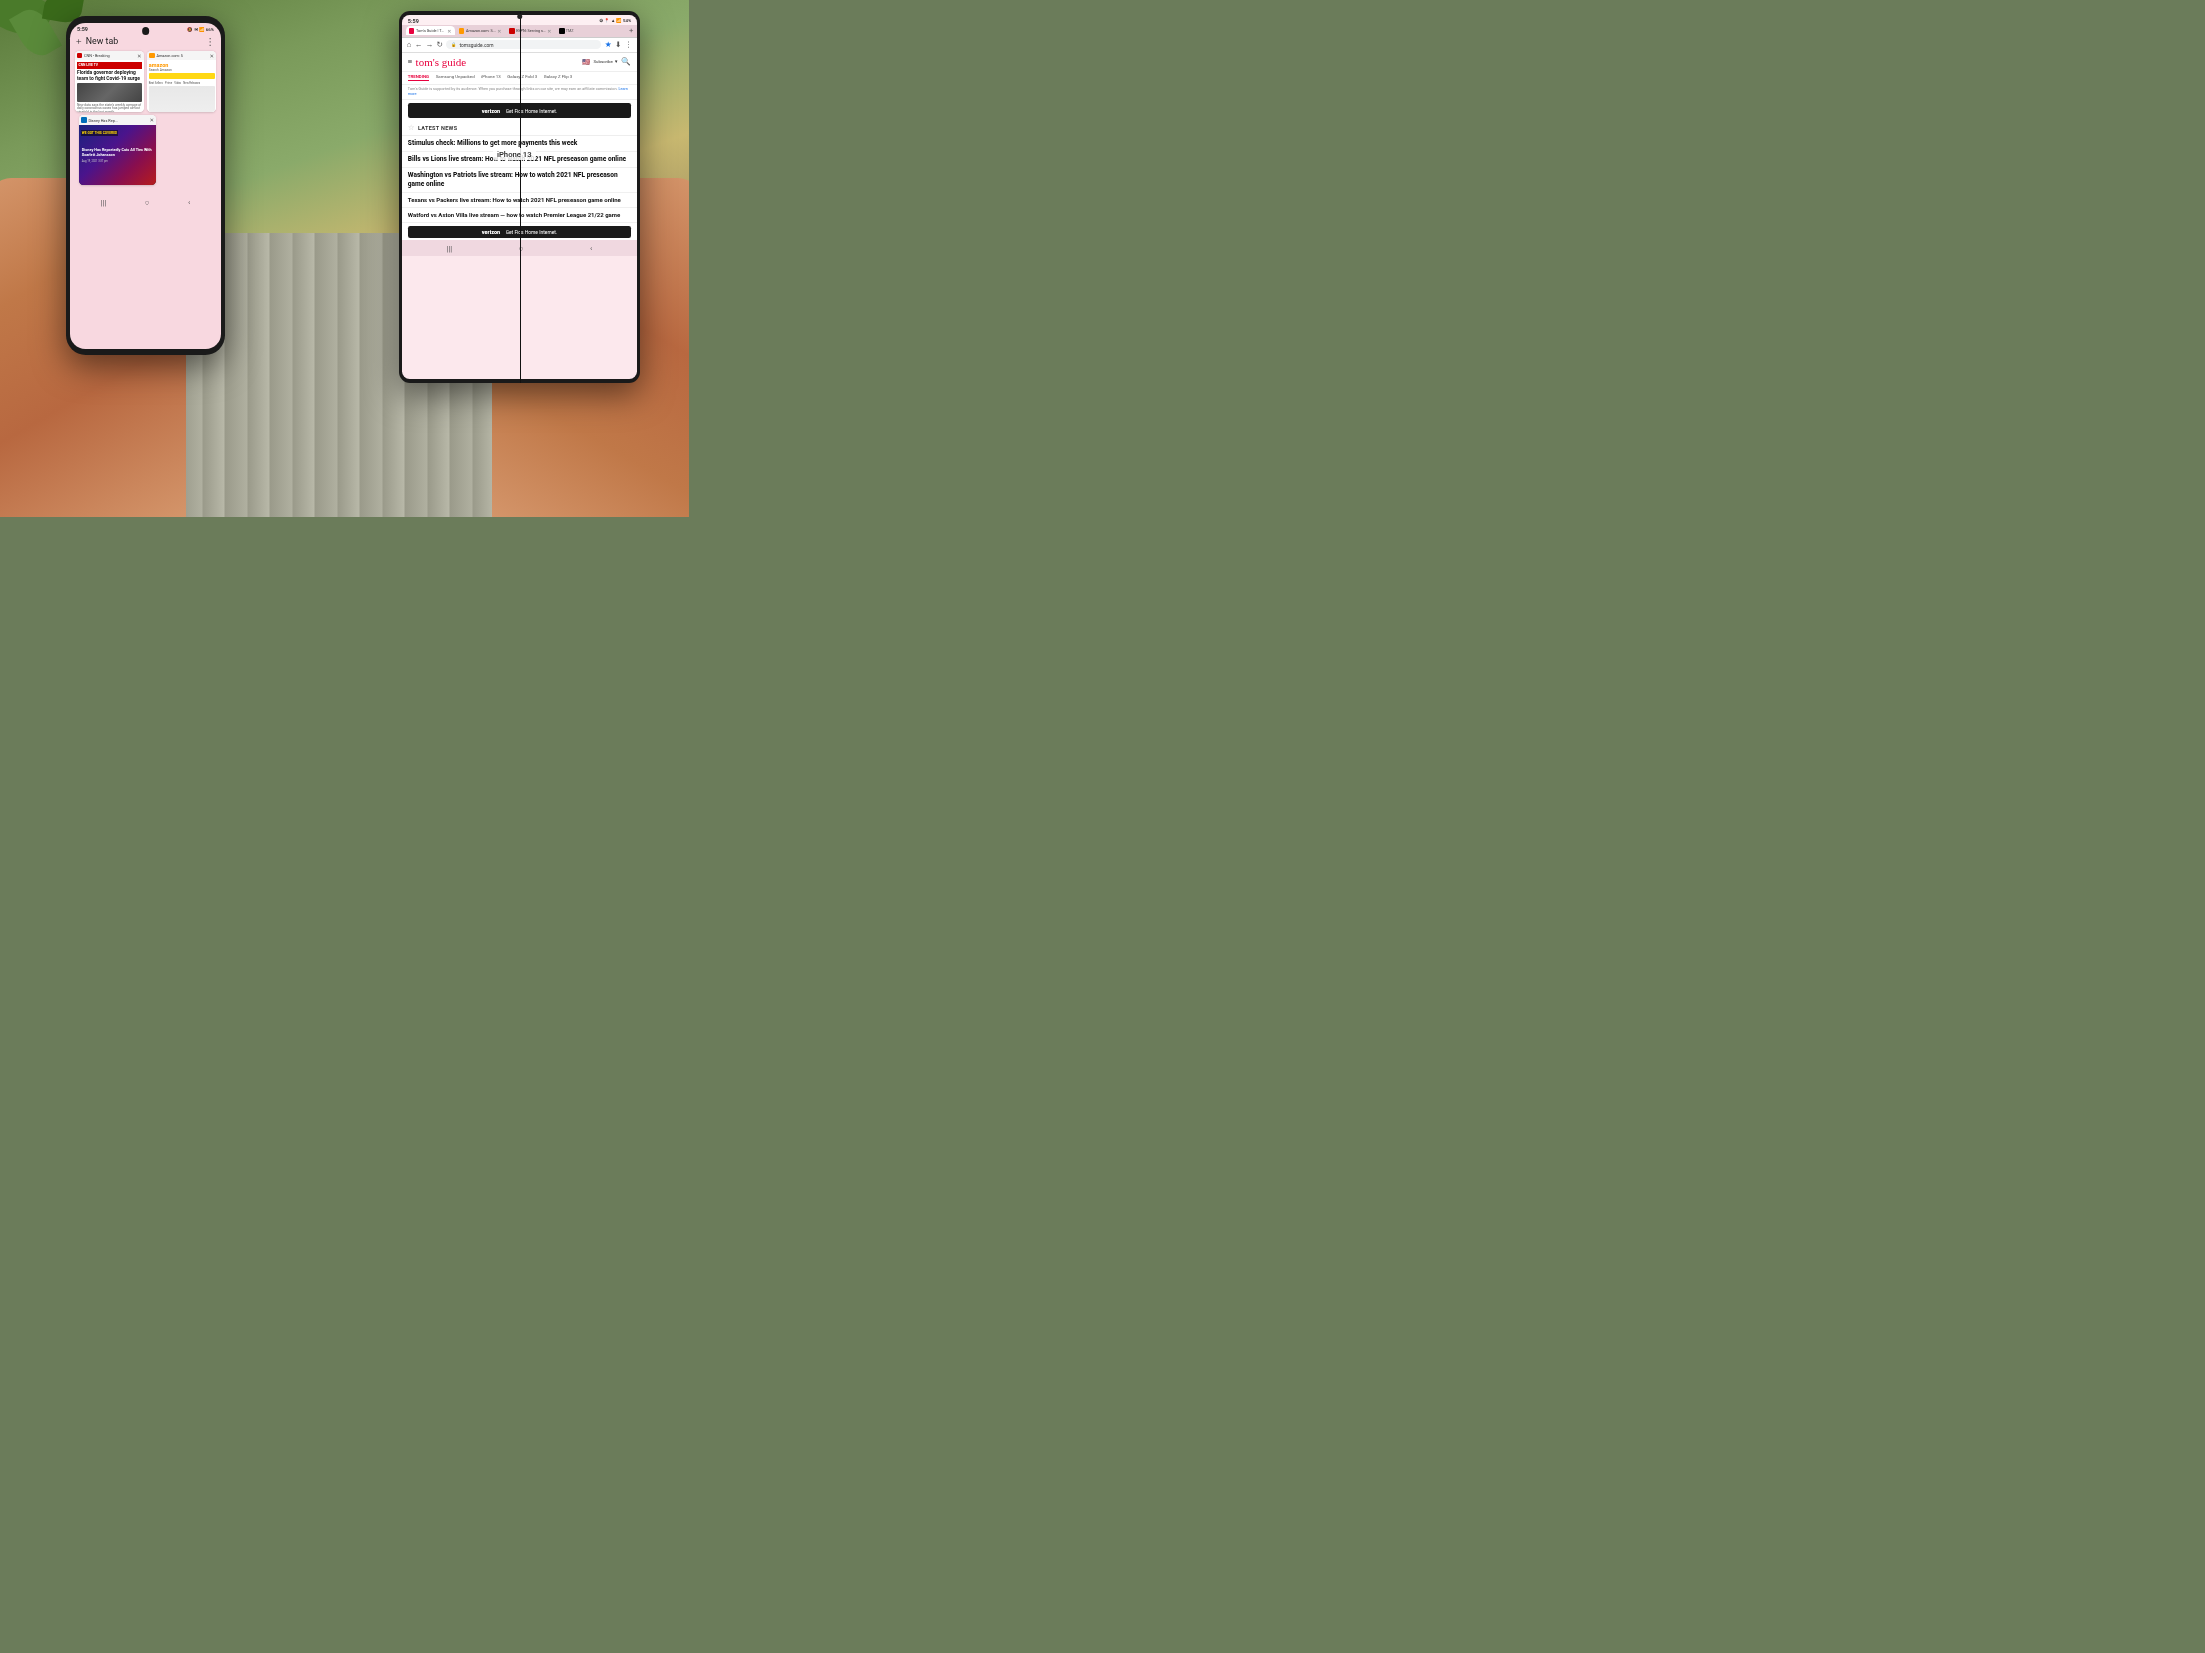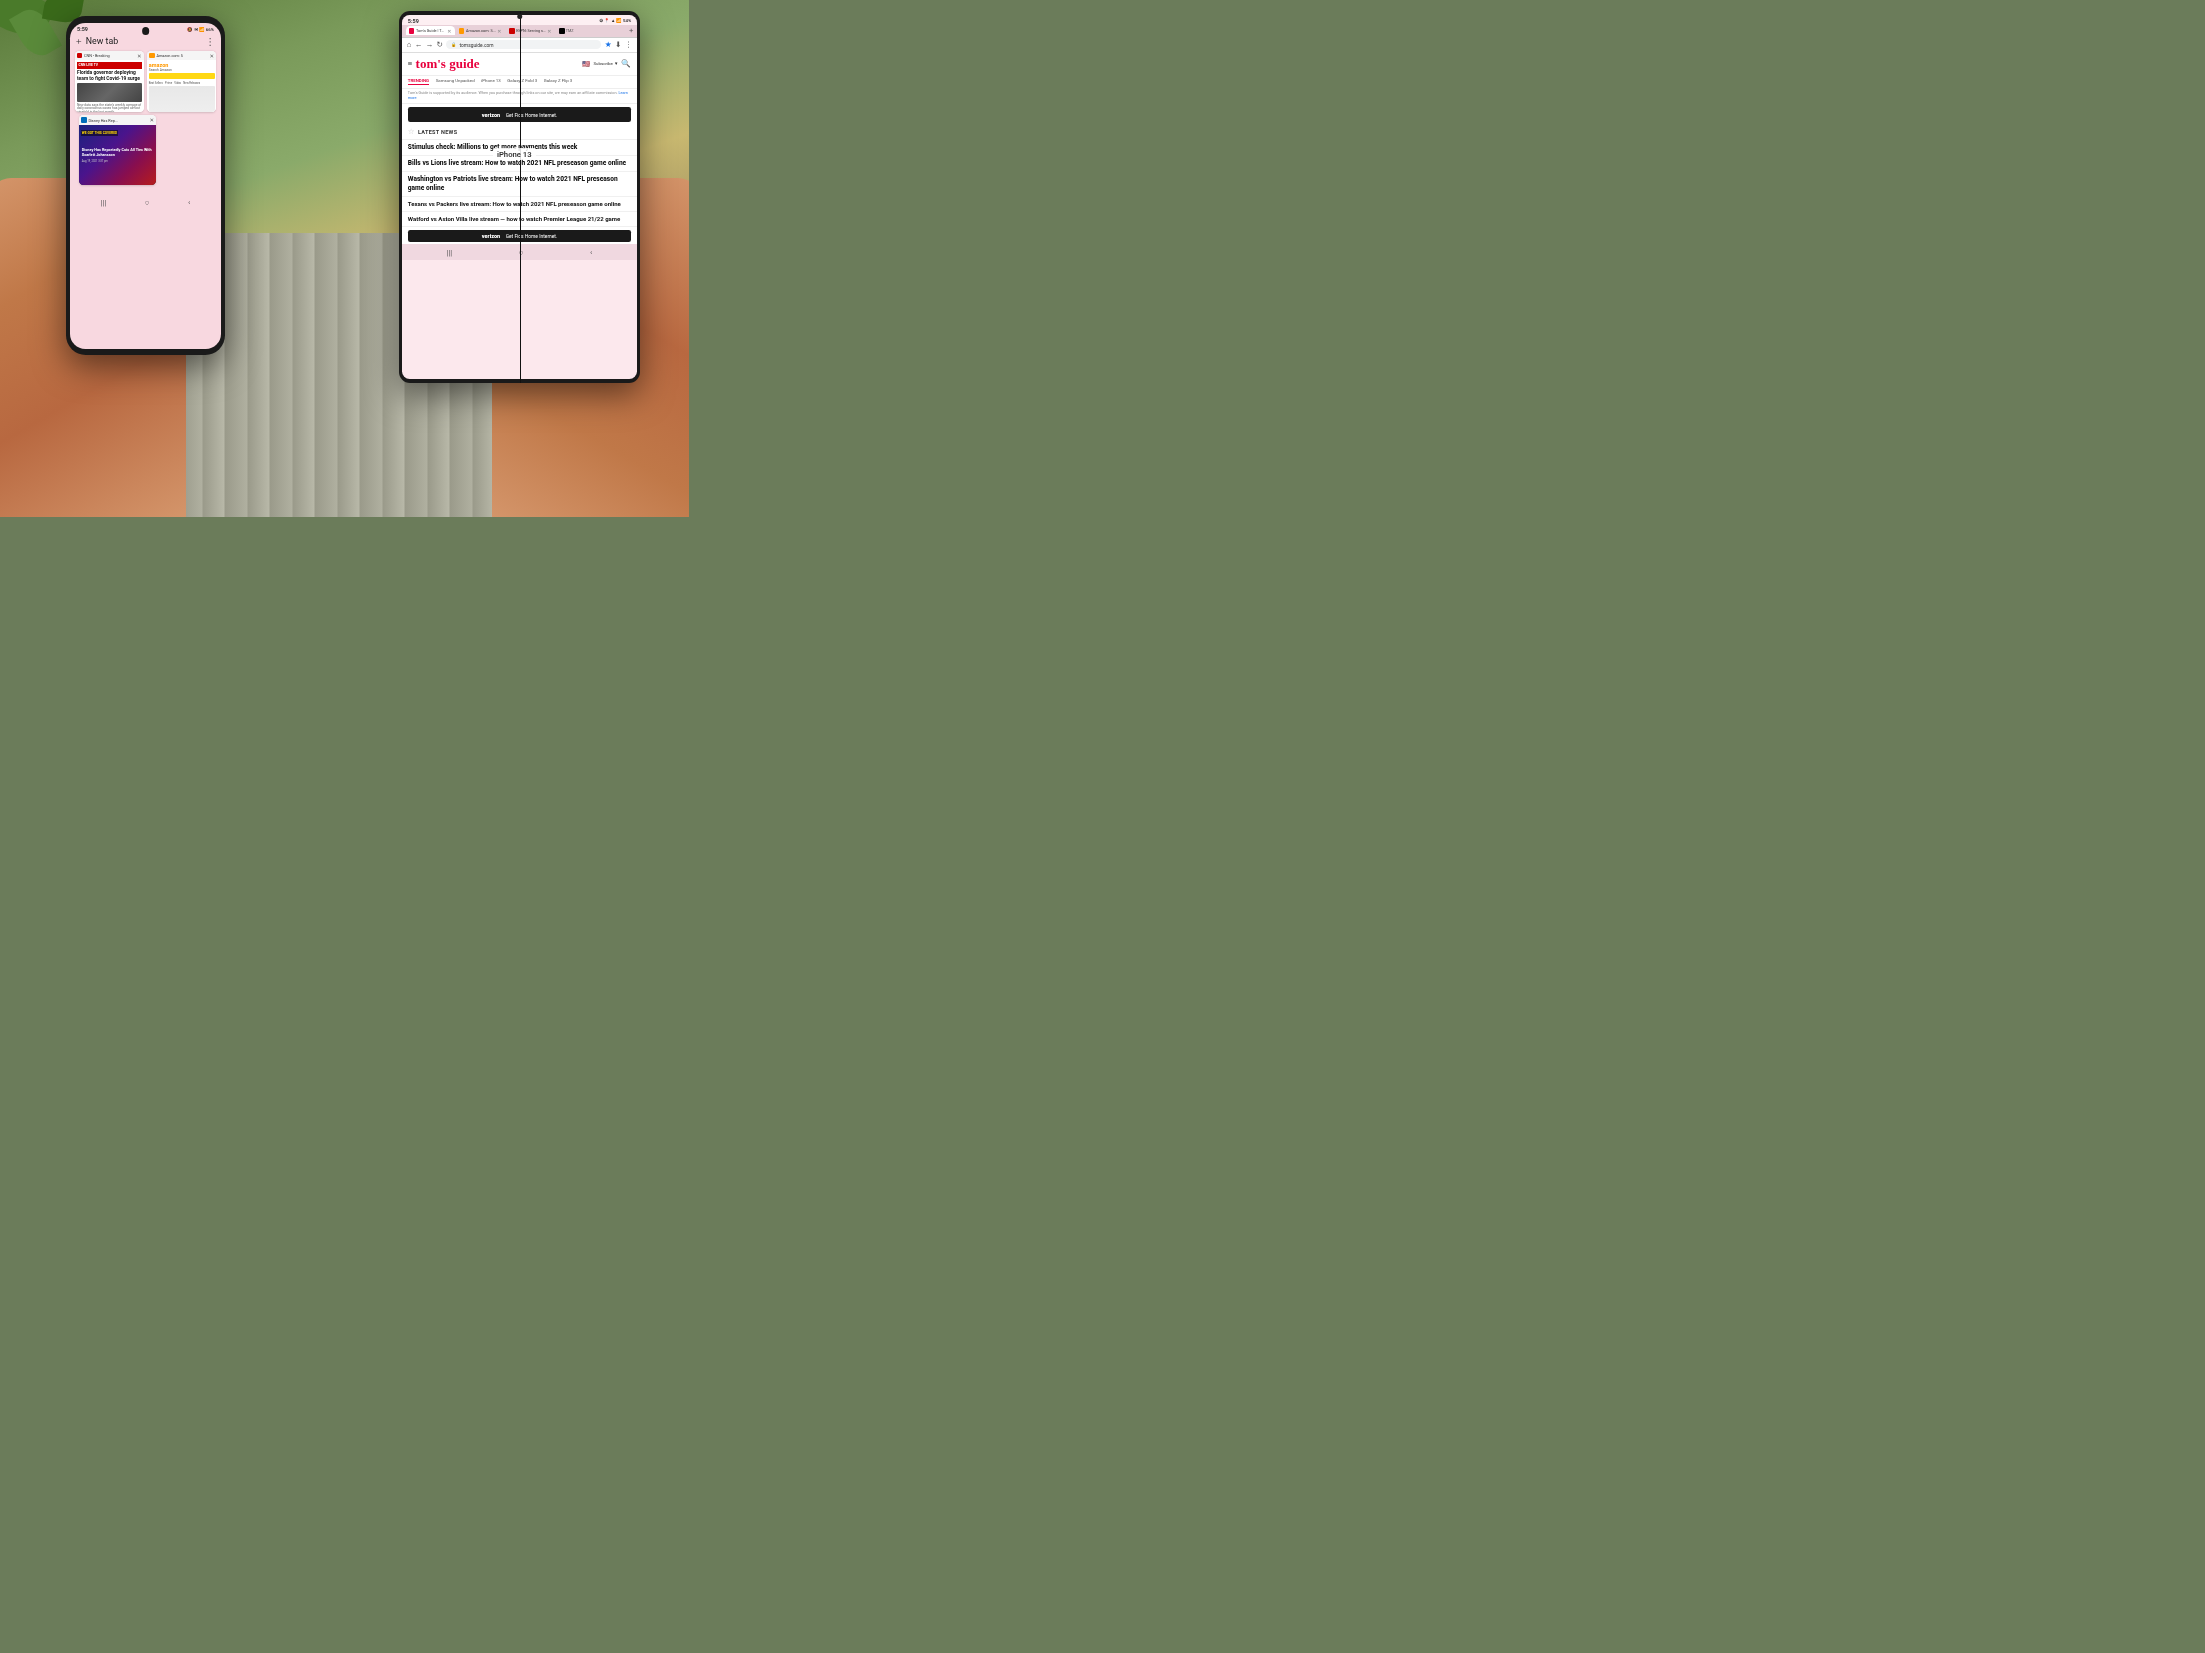--- a/index.html
+++ b/index.html
@@ -432,22 +432,22 @@
     }
     .toms-header {
       display: flex;
       align-items: center;
       padding: 3.3px 5.5px;
       gap: 3.3px;
       border-bottom: 0.5px solid #eee;
     }
     .hamburger { font-size: 7.7px; color: #333; }
     .toms-logo {
-      font-size: 13px;
-      font-weight: 700;
+      font-size: 11px;
+      font-weight: 400;
       color: #e8003d;
       font-family: Georgia, serif;
     }
     .toms-right {
       margin-left: auto;
       display: flex;
       align-items: center;
       gap: 3.3px;
     }
     .flag-icon { font-size: 6.6px; }

